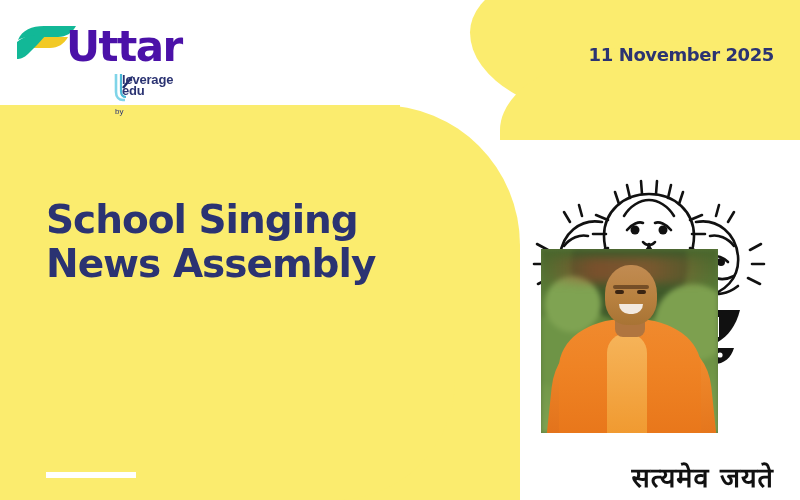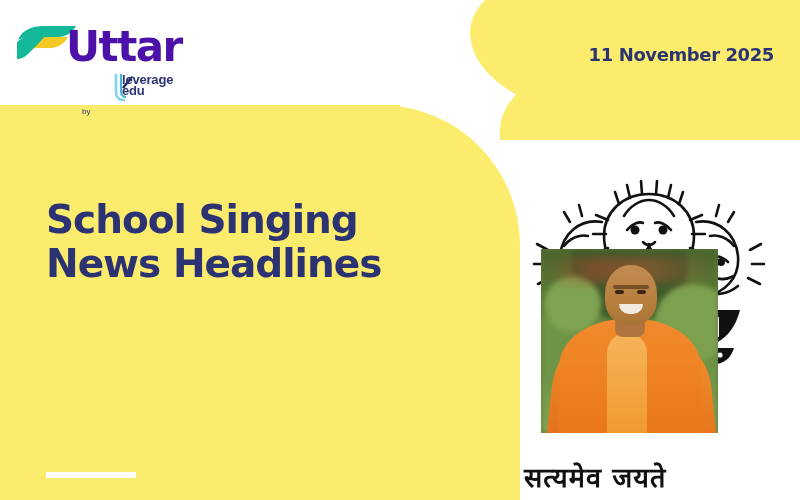--- a/index.html
+++ b/index.html
@@ -64,21 +64,21 @@
   }
   .logo-wing { position:absolute; left:2px; top:12px; width:62px; height:34px; }
   .logo-wordmark {
     position:absolute; left:52px; top:8px;
     font-size:42px; font-weight:bold;
     color:var(--purple);
     letter-spacing:-1.5px;
     font-family:"DejaVu Sans", sans-serif;
   }
   .logo-by {
-    position:absolute; left:68px; top:57px;
+    position:absolute; left:101px; top:57px;
     font-size:8px; font-weight:normal; color:var(--navy);margin-top:36px;
   }
   .logo-lev-icon { position:absolute; left:99px; top:58px; width:22px; height:30px; }
   .logo-lev-text {
     position:absolute; left:108px; top:60px;
     font-size:13px; font-weight:bold; color:var(--navy);
     line-height:11px; letter-spacing:-0.2px;
   }
 
   
@@ -117,21 +117,21 @@
 
   
   .emblem {
     position:absolute; left:524px; top:158px;
     width:250px; height:342px;
     z-index:10;
   }
   .emblem svg { display:block; }
   .emblem-motto {
     position:absolute; left:0; top:300px;
-    width:250px; text-align:left;
+    width:250px; text-align:right;
     font-size:27px; font-weight:bold; color:#111;
     letter-spacing:1px;
     font-family:"DejaVu Sans", sans-serif;
   }
 
   
   .photo {
     position:absolute;
     left:541px; top:249px;
     width:177px; height:184px;
@@ -340,19 +340,19 @@
     <div class="logo-lev-text">
       <span>leverage</span><br>
       <span>edu</span>
     </div>
   </div>
 
   <div class="date">11 November 2025</div>
 
   <div class="headline">
     <span class="l1">School Singing</span>
-    <span class="l2">News Headlines</span>
+    <span class="l2">News Assembly</span>
   </div>
 
 
   <div class="accent-line"></div>
 
 </div>
 
 </body></html>

